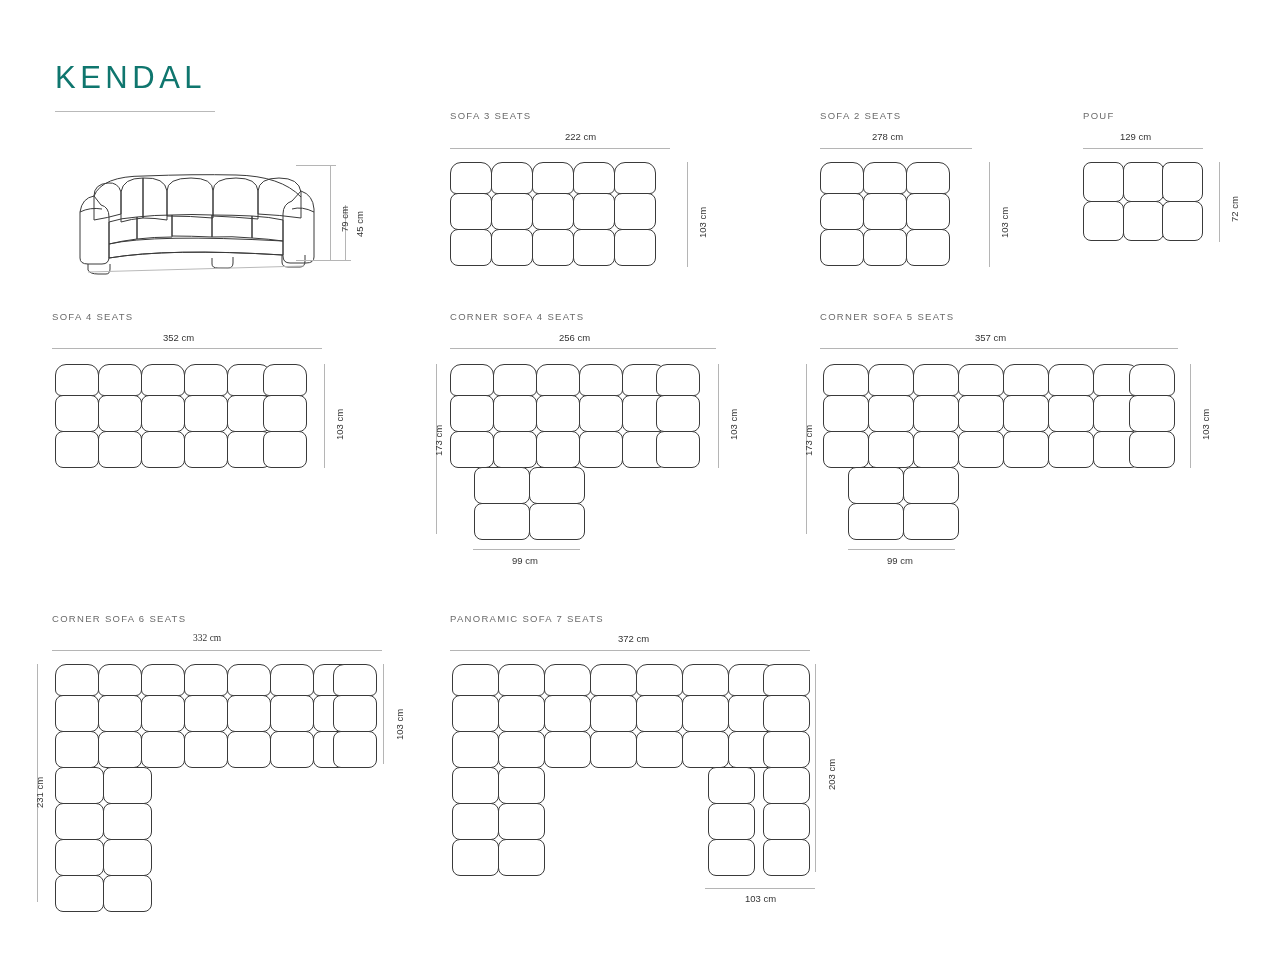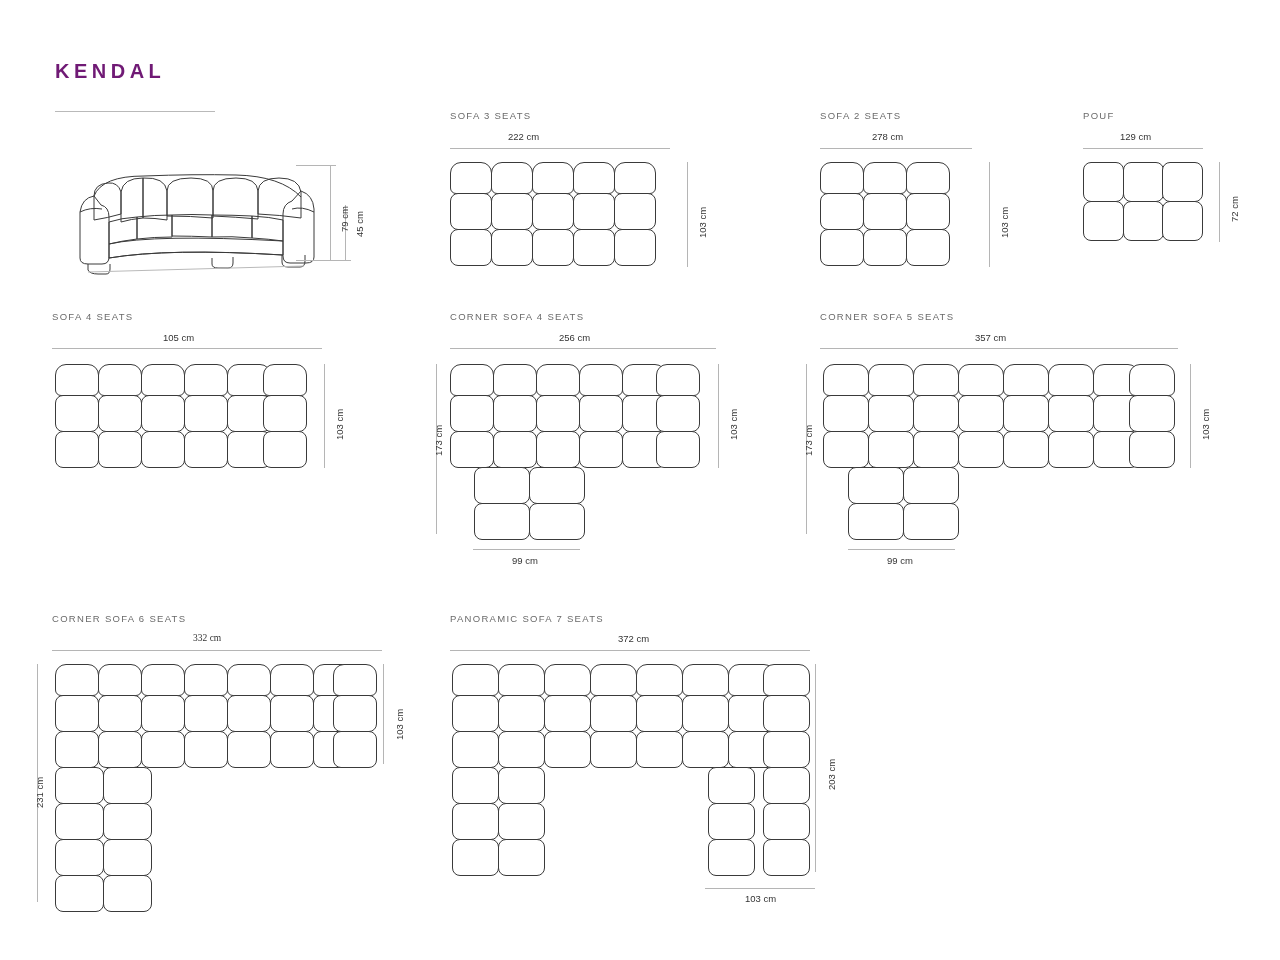--- a/index.html
+++ b/index.html
@@ -20,24 +20,24 @@
     left: 0; top: 0;
     width: 1280px;
     height: 960px;
   }
 
   
   #brand-title {
     position: absolute;
     left: 55px;
     top: 60px;
-    font-size: 20px;
+    font-size: 31px;
     letter-spacing: 4.5px;
-    font-weight: 700;
-    color: #701a75;
+    font-weight: 400;
+    color: #0f766e;
   }
   #brand-underline {
     position: absolute;
     left: 55px;
     top: 111px;
     width: 160px;
     height: 1px;
     background: #b9b9b9;
   }
 
@@ -153,21 +153,21 @@
   <div class="dim-line-v" style="left:330px; top:165px; height:95px;"></div>
   <div class="dim-line-v" style="left:345px; top:205px; height:55px;"></div>
   <div class="dim-line-h" style="left:296px; top:165px; width:40px;"></div>
   <div class="dim-line-h" style="left:296px; top:260px; width:55px;"></div>
   <div class="dim-text-v" style="left:339px; top:232px;">79 cm</div>
   <div class="dim-text-v" style="left:354px; top:237px;">45 cm</div>
 
   <div class="item">
     <div class="item-label" style="left:450px; top:110px;">SOFA 3 SEATS</div>
     <div class="dim-line-h" style="left:450px; top:148px; width:220px;"></div>
-    <div class="dim-text" style="left:505px; top:131px;">222 cm</div>
+    <div class="dim-text" style="left:562px; top:131px;">222 cm</div>
     <div class="dim-line-v" style="left:687px; top:162px; height:105px;"></div>
     <div class="dim-text-v" style="left:697px; top:238px;">103 cm</div>
 
     <div class="plan" style="left:450px; top:162px;">
 
       <div class="cell back" style="left:0px;   top:0px;  width:42px; height:32px;"></div>
       <div class="cell back" style="left:41px;  top:0px;  width:42px; height:32px;"></div>
       <div class="cell back" style="left:82px;  top:0px;  width:42px; height:32px;"></div>
       <div class="cell back" style="left:123px; top:0px;  width:42px; height:32px;"></div>
       <div class="cell back" style="left:164px; top:0px;  width:42px; height:32px;"></div>
@@ -219,21 +219,21 @@
       <div class="cell seat" style="left:79px; top:0px;  width:41px; height:40px;"></div>
       <div class="cell seat" style="left:0px;  top:39px; width:41px; height:40px;"></div>
       <div class="cell seat" style="left:40px; top:39px; width:41px; height:40px;"></div>
       <div class="cell seat" style="left:79px; top:39px; width:41px; height:40px;"></div>
     </div>
   </div>
 
   <div class="item">
     <div class="item-label" style="left:52px; top:311px;">SOFA 4 SEATS</div>
     <div class="dim-line-h" style="left:52px; top:348px; width:270px;"></div>
-    <div class="dim-text" style="left:160px; top:332px;">105 cm</div>
+    <div class="dim-text" style="left:160px; top:332px;">352 cm</div>
     <div class="dim-line-v" style="left:324px; top:364px; height:104px;"></div>
     <div class="dim-text-v" style="left:334px; top:440px;">103 cm</div>
 
     <div class="plan" style="left:55px; top:364px;">
       <div class="cell back" style="left:0px;   top:0px;  width:44px; height:32px;"></div>
       <div class="cell back" style="left:43px;  top:0px;  width:44px; height:32px;"></div>
       <div class="cell back" style="left:86px;  top:0px;  width:44px; height:32px;"></div>
       <div class="cell back" style="left:129px; top:0px;  width:44px; height:32px;"></div>
       <div class="cell back" style="left:172px; top:0px;  width:44px; height:32px;"></div>
       <div class="cell back" style="left:208px; top:0px;  width:44px; height:32px;"></div>

